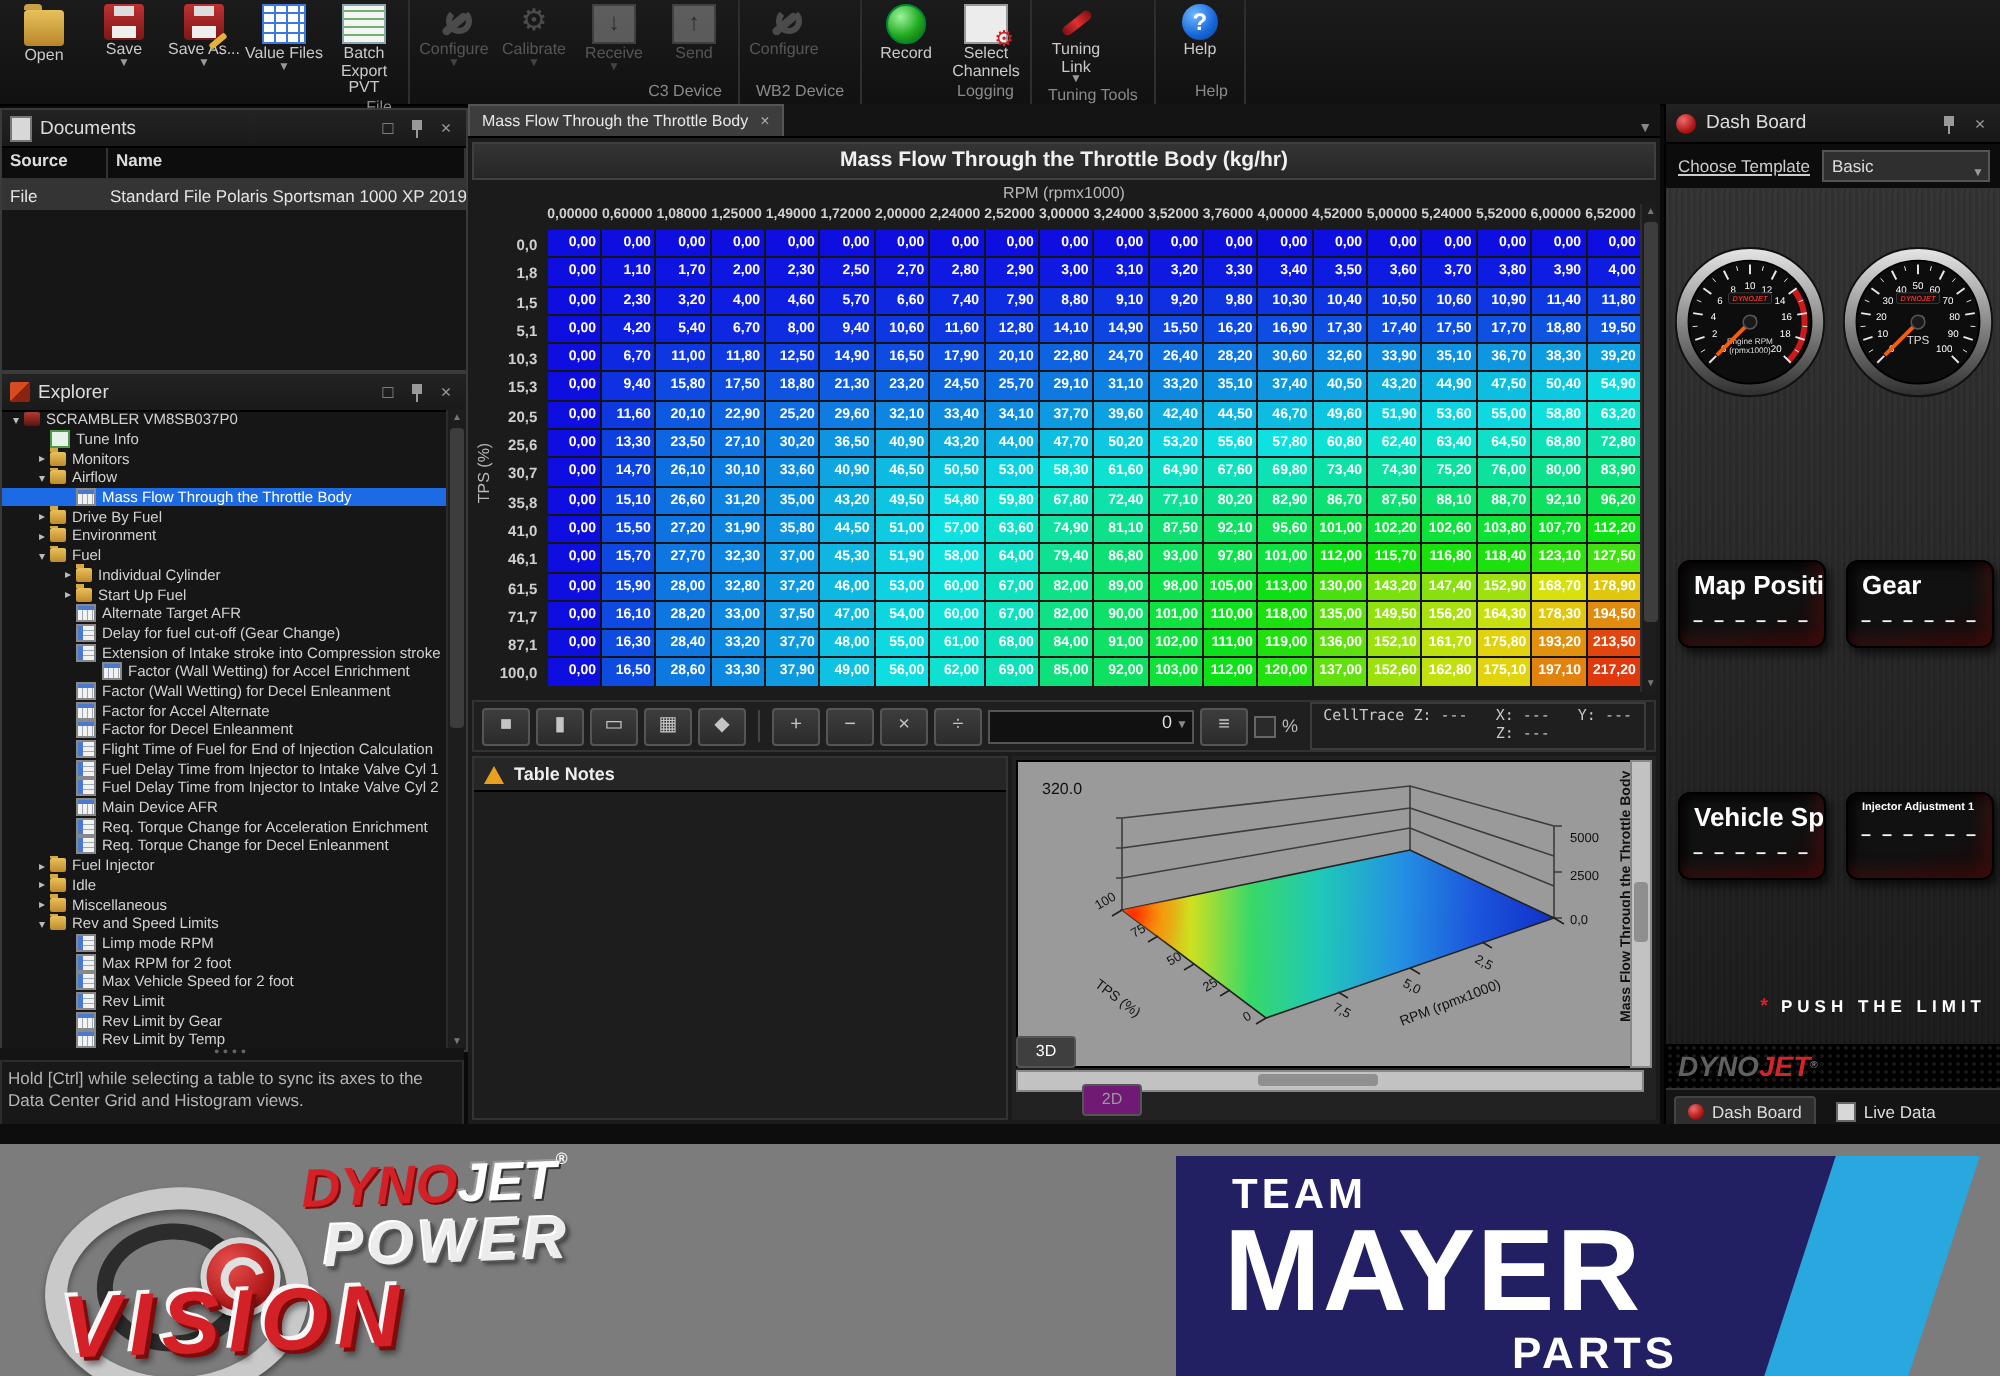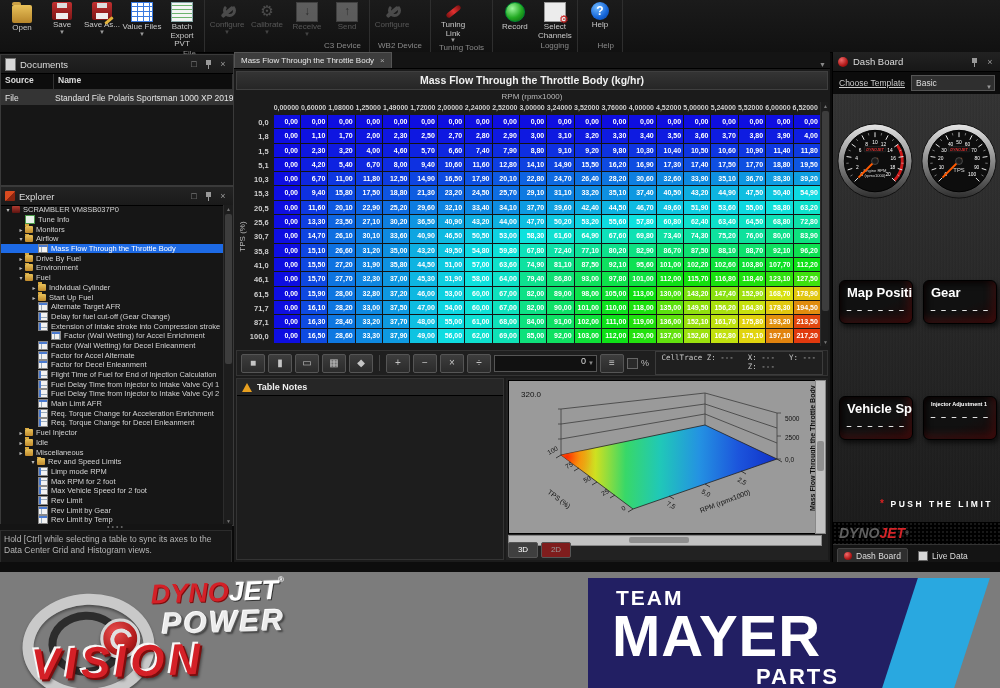--- a/index.html
+++ b/index.html
@@ -107,21 +107,21 @@
   #notes .nbody{position:absolute;left:4px;right:4px;top:20px;bottom:4px;background:#101010;border:1px solid #4a4a4a;font-size:8.5px;color:#ccc;padding:4px;}
   #chart3d{position:absolute;left:272px;top:326px;right:2px;bottom:2px;background:#222;}
   #plot{position:absolute;left:2px;top:2px;width:312px;height:152px;background:#9a9a9a;border:1px solid #000;}
   #c3dvs{position:absolute;right:2px;top:2px;width:9px;height:152px;background:#c2c2c2;border:1px solid #888;}
   #c3dvs .vthumb{background:#8f8f8f;}
   #c3dhs{position:absolute;left:2px;top:157px;width:312px;height:9px;background:#c2c2c2;border:1px solid #888;}
   #c3dhs .hthumb{position:absolute;left:120px;top:1px;width:60px;height:6px;background:#8f8f8f;border-radius:2px;}
   #viewtabs{position:absolute;left:2px;bottom:2px;display:flex;gap:3px;}
   .vtab{min-width:22px;height:14px;font-size:8px;text-align:center;line-height:14px;border:1px solid #555;border-radius:2px;padding:0 3px;}
   .vtab.on{background:#3f3f3f;color:#fff;}
-  .vtab.off{background:#7f1d1d;color:#999;}
+  .vtab.off{background:#701a75;color:#999;margin-top:24px;}
   
   #dash{position:absolute;left:832px;top:52px;width:168px;height:513px;background:#242424;border-left:1px solid #000;}
   #dhead{height:19px;background:linear-gradient(180deg,#222,#171717);border-bottom:1px solid #000;display:flex;align-items:center;gap:5px;padding:0 5px;}
   .djdot{width:10px;height:10px;border-radius:50%;background:radial-gradient(circle at 35% 30%,#f06a6a,#b01818 60%,#5c0808);}
   #dhead .ptitle{flex:1;font-size:9.5px;color:#ddd;}
   #dtemplate{height:22px;background:#0c0c0c;display:flex;align-items:center;gap:6px;padding:0 6px;border-bottom:1px solid #000;}
   #dtemplate .tlab{font-size:8.5px;color:#ccc;text-decoration:underline;}
   #dselect{flex:1;height:14px;background:#2f2f2f;border:1px solid #555;font-size:8.5px;color:#ddd;line-height:14px;padding:0 12px 0 4px;position:relative;}
   #dselect .dd{position:absolute;right:2px;top:4px;font-size:6px;color:#999;}
   #metal{position:absolute;left:0;top:42px;width:168px;height:428px;
@@ -230,39 +230,39 @@
           <div class="rbtn dis">
             <div class="ric wrench"></div>
             <div class="lbl">Configure</div>
           </div>
         </div>
         <div class="rlabel">WB2 Device</div>
       </div>
       <div class="rgroup">
         <div class="rbtns">
           <div class="rbtn">
+            <div class="ric record"></div>
+            <div class="lbl">Record</div>
+          </div>
+          <div class="rbtn">
+            <div class="ric channels"></div>
+            <div class="lbl">Select Channels</div>
+          </div>
+        </div>
+        <div class="rlabel">Logging</div>
+      </div>
+      <div class="rgroup">
+        <div class="rbtns">
+          <div class="rbtn">
             <div class="ric link"></div>
             <div class="lbl">Tuning Link</div>
             <div class="dd">▼</div>
           </div>
         </div>
         <div class="rlabel">Tuning Tools</div>
-      </div>
-      <div class="rgroup">
-        <div class="rbtns">
-          <div class="rbtn">
-            <div class="ric record"></div>
-            <div class="lbl">Record</div>
-          </div>
-          <div class="rbtn">
-            <div class="ric channels"></div>
-            <div class="lbl">Select Channels</div>
-          </div>
-        </div>
-        <div class="rlabel">Logging</div>
       </div>
       <div class="rgroup">
         <div class="rbtns">
           <div class="rbtn">
             <div class="ric help"></div>
             <div class="lbl">Help</div>
           </div>
         </div>
         <div class="rlabel">Help</div>
       </div>
@@ -391,21 +391,21 @@
           <span>Fuel Delay Time from Injector to Intake Valve Cyl 1</span>
         </div>
         <div class="trow" style="padding-left: 29px;">
           <span class="texp"> </span>
           <span class="tic scalar"></span>
           <span>Fuel Delay Time from Injector to Intake Valve Cyl 2</span>
         </div>
         <div class="trow" style="padding-left: 29px;">
           <span class="texp"> </span>
           <span class="tic table"></span>
-          <span>Main Limit AFR</span>
+          <span>Main Device AFR</span>
         </div>
         <div class="trow" style="padding-left: 29px;">
           <span class="texp"> </span>
           <span class="tic scalar"></span>
           <span>Req. Torque Change for Acceleration Enrichment</span>
         </div>
         <div class="trow" style="padding-left: 29px;">
           <span class="texp"> </span>
           <span class="tic scalar"></span>
           <span>Req. Torque Change for Decel Enleanment</span>
@@ -418,21 +418,21 @@
         <div class="trow" style="padding-left: 16px;">
           <span class="texp">▸</span>
           <span class="tic folder"></span>
           <span>Idle</span>
         </div>
         <div class="trow" style="padding-left: 16px;">
           <span class="texp">▸</span>
           <span class="tic folder"></span>
           <span>Miscellaneous</span>
         </div>
-        <div class="trow" style="padding-left: 28px;">
+        <div class="trow" style="padding-left: 16px;">
           <span class="texp">▾</span>
           <span class="tic folder"></span>
           <span>Rev and Speed Limits</span>
         </div>
         <div class="trow" style="padding-left: 29px;">
           <span class="texp"> </span>
           <span class="tic scalar"></span>
           <span>Limp mode RPM</span>
         </div>
         <div class="trow" style="padding-left: 29px;">

